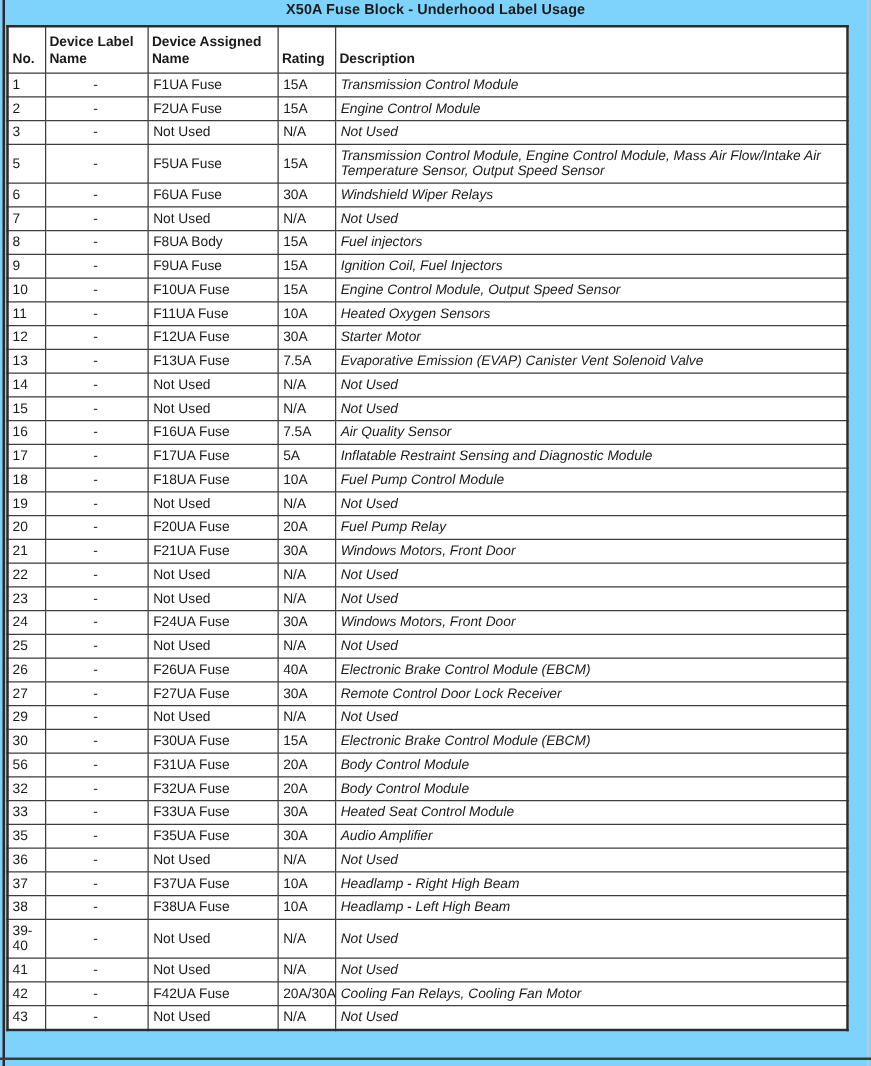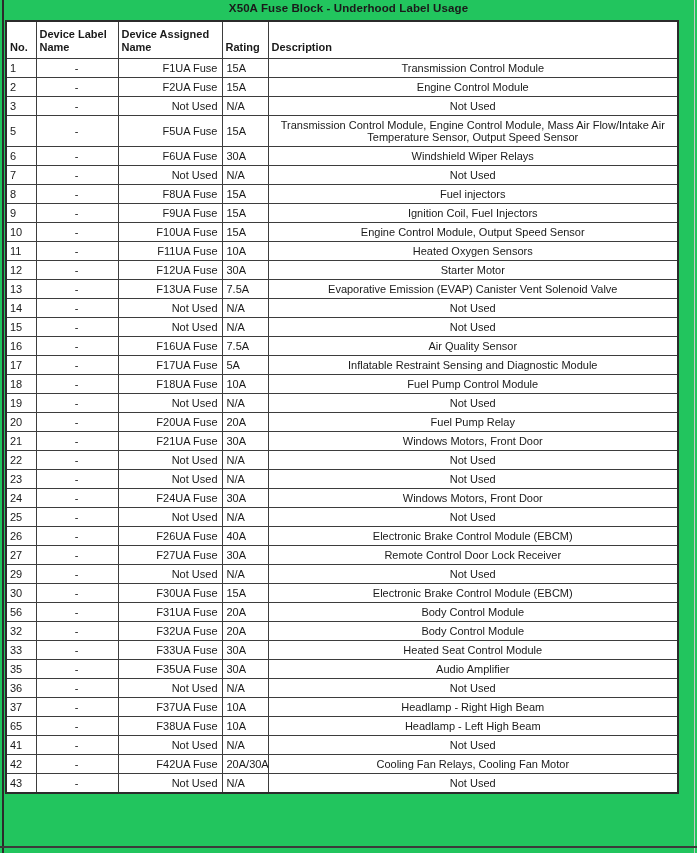--- a/index.html
+++ b/index.html
@@ -1,20 +1,20 @@
 <!DOCTYPE html>
 <html><head>
 <meta charset="utf-8">
 <style>
   html, body { margin: 0; padding: 0; background: #ffffff; }
   .page {
     position: relative;
     width: 697px;
     height: 853px;
-    background: #22c55e;
+    background: #7dd3fc;
     font-family: "Liberation Sans", sans-serif;
     color: #1a1a1a;
     overflow: hidden;
   }
   .page-left-line {
     position: absolute;
     left: 2px; top: 0;
     width: 2px; height: 853px;
     background: #2b2b2b;
   }
@@ -67,23 +67,23 @@
     padding-bottom: 4px;
   }
   .fuse-table tr.data-row { height: 19px; }
   col.c-no   { width: 30px; }
   col.c-lab  { width: 82px; }
   col.c-asn  { width: 104px; }
   col.c-rat  { width: 46px; }
   col.c-desc { width: auto; }
   td.cell-no     { text-align: left; padding-left: 3px; }
   td.cell-label  { text-align: center; }
-  td.cell-name   { text-align: right; padding-left: 4px; }
+  td.cell-name   { text-align: left; padding-left: 4px; }
   td.cell-rating { text-align: left; padding-left: 4px; padding-right: 1px; margin-left: 18px; }
-  td.cell-desc   { text-align: center; padding-left: 4px; }
+  td.cell-desc   { text-align: left; padding-left: 4px; font-style: italic; }
 </style>
 </head>
 <body>
 
 <div class="page">
   <div class="page-left-line"></div>
   <div class="page-right-line"></div>
   <div class="page-bottom-line"></div>
 
   <div class="doc-title">X50A Fuse Block - Underhood Label Usage</div>
@@ -144,21 +144,21 @@
         <tr class="data-row">
     <td class="cell-no">7</td>
     <td class="cell-label">-</td>
     <td class="cell-name">Not Used</td>
     <td class="cell-rating">N/A</td>
     <td class="cell-desc">Not Used</td>
   </tr>
         <tr class="data-row">
     <td class="cell-no">8</td>
     <td class="cell-label">-</td>
-    <td class="cell-name">F8UA Fuse</td>
+    <td class="cell-name">F8UA Body</td>
     <td class="cell-rating">15A</td>
     <td class="cell-desc">Fuel injectors</td>
   </tr>
         <tr class="data-row">
     <td class="cell-no">9</td>
     <td class="cell-label">-</td>
     <td class="cell-name">F9UA Fuse</td>
     <td class="cell-rating">15A</td>
     <td class="cell-desc">Ignition Coil, Fuel Injectors</td>
   </tr>
@@ -338,25 +338,32 @@
     <td class="cell-desc">Not Used</td>
   </tr>
         <tr class="data-row">
     <td class="cell-no">37</td>
     <td class="cell-label">-</td>
     <td class="cell-name">F37UA Fuse</td>
     <td class="cell-rating">10A</td>
     <td class="cell-desc">Headlamp - Right High Beam</td>
   </tr>
         <tr class="data-row">
-    <td class="cell-no">65</td>
+    <td class="cell-no">38</td>
     <td class="cell-label">-</td>
     <td class="cell-name">F38UA Fuse</td>
     <td class="cell-rating">10A</td>
     <td class="cell-desc">Headlamp - Left High Beam</td>
+  </tr>
+        <tr class="data-row">
+    <td class="cell-no">39-40</td>
+    <td class="cell-label">-</td>
+    <td class="cell-name">Not Used</td>
+    <td class="cell-rating">N/A</td>
+    <td class="cell-desc">Not Used</td>
   </tr>
         <tr class="data-row">
     <td class="cell-no">41</td>
     <td class="cell-label">-</td>
     <td class="cell-name">Not Used</td>
     <td class="cell-rating">N/A</td>
     <td class="cell-desc">Not Used</td>
   </tr>
         <tr class="data-row">
     <td class="cell-no">42</td>

